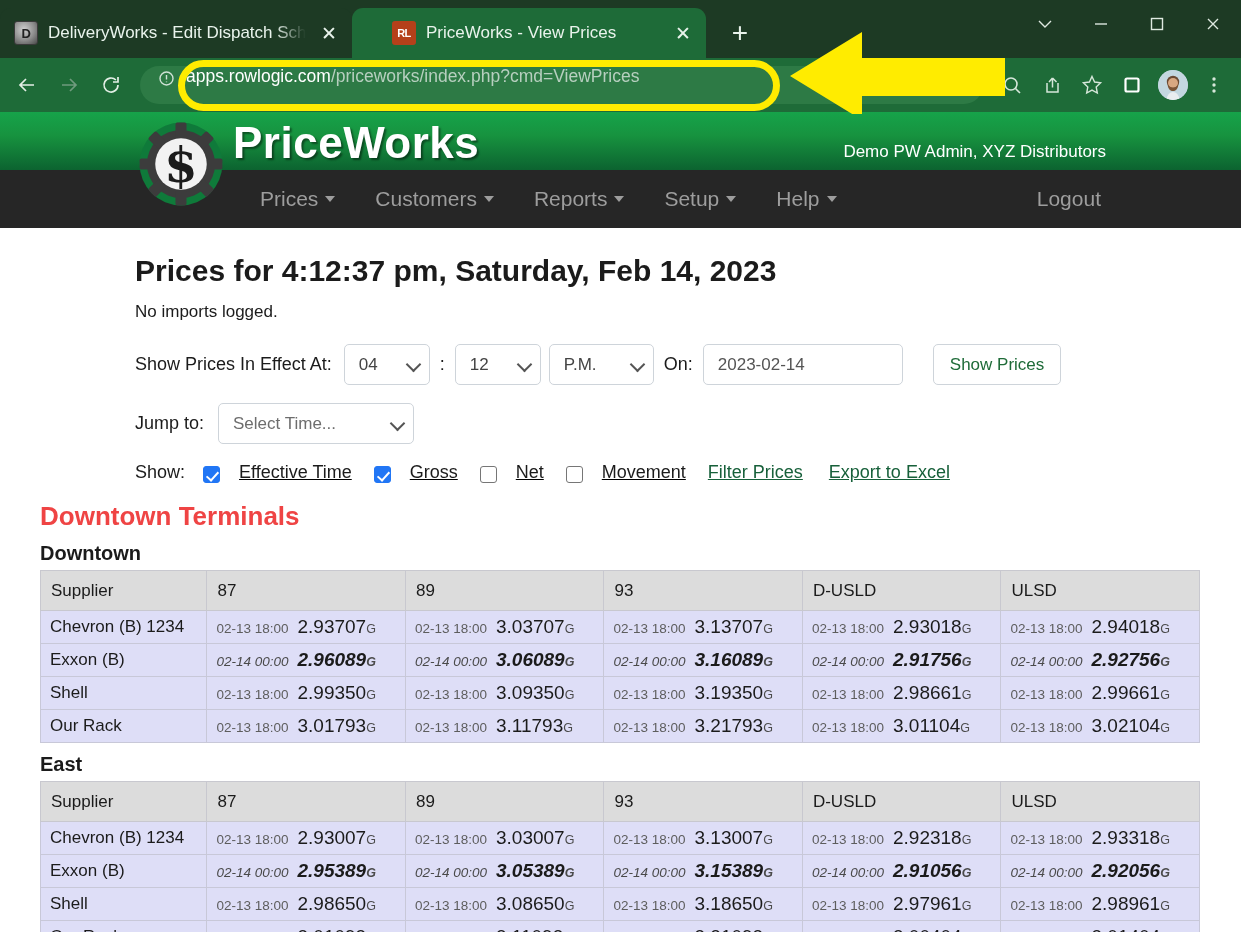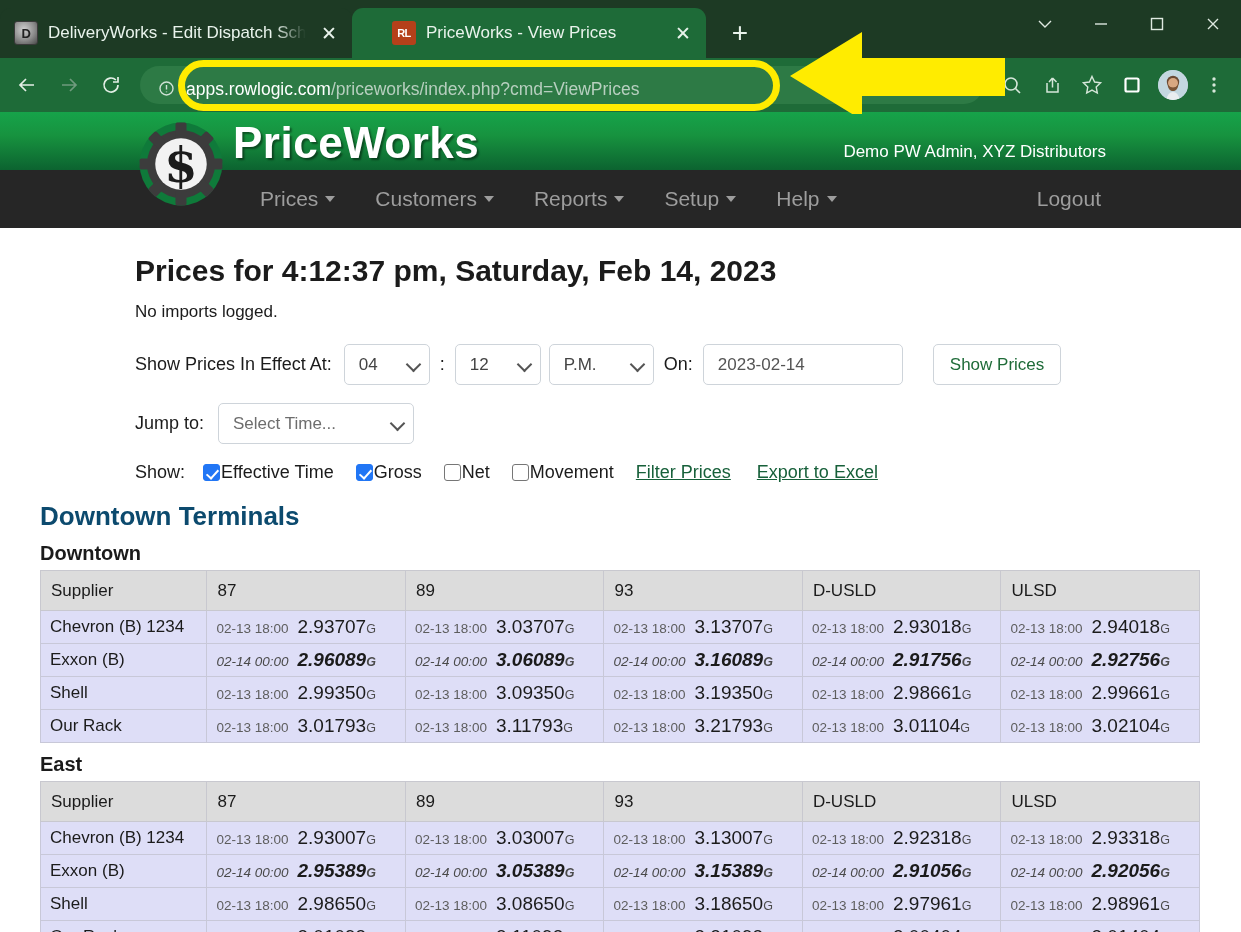--- a/index.html
+++ b/index.html
@@ -65,21 +65,21 @@
     height: 54px; background: #1e6b38; display: flex;
     align-items: center; padding: 0 8px; gap: 4px; position: relative;
   }
   .navicon {
     width: 38px; height: 38px; display: flex; align-items: center;
     justify-content: center; color: #d6e7da; flex: 0 0 38px;
   }
   .navicon.dim { color: #6f9b7e; }
   .omnibox {
     flex: 1; height: 38px; background: #2d7a45; border-radius: 19px;
-    display: flex; align-items: flex-end; padding: 0 10px 4px 14px;
+    display: flex; align-items: flex-start; padding: 0 10px 16px 14px;
     margin: 0 6px; gap: 8px; position: relative;
   }
   .url-text { font-size: 17.5px; white-space: nowrap; }
   .url-host { color: #ffffff; }
   .url-path { color: #b7cfbf; }
   .tb-right { display: flex; align-items: center; gap: 2px; }
   .avatar {
     width: 30px; height: 30px; border-radius: 50%; overflow: hidden;
     background: #b9cfd8; margin: 0 5px;
   }
@@ -156,39 +156,39 @@
     font-family: "Liberation Sans", sans-serif;
   }
   .btn-show {
     height: 41px; border: 1px solid #ced4da; border-radius: 5px;
     background: #fff; color: #1e6b38; font-size: 17px; padding: 0 16px;
     font-family: "Liberation Sans", sans-serif; cursor: pointer;
   }
 
   .cb-row { display: flex; align-items: center; margin: 0 0 10px 135px; gap: 0; }
   .cb-label-show { font-size: 18px; color: #1b1b1b; margin-right: 18px; }
-  .cb-group { display: flex; align-items: center; gap: 1px; margin-right: 22px; }
+  .cb-group { display: flex; align-items: flex-end; gap: 19px; margin-right: 22px; text-decoration: underline; }
   .cbox {
     width: 17px; height: 17px; border: 1px solid #767676; border-radius: 3px;
     background: #fff; display: inline-block; position: relative; flex: 0 0 17px;
   }
   .cbox.checked { background: #2176f5; border-color: #2176f5; }
   .cbox.checked::after {
     content: ""; position: absolute; left: 5px; top: 1.5px;
     width: 5px; height: 10px; border: solid #fff;
     border-width: 0 2px 2px 0; transform: rotate(42deg);
   }
   .cb-text { font-size: 18px; color: #1b1b1b; }
   .link-green {
     color: #17603a; font-size: 18px; text-decoration: underline;
     margin-right: 26px; cursor: pointer;
   }
 
   .region-title {
-    font-size: 26px; font-weight: bold; color: #0c4a6e;
+    font-size: 26px; font-weight: bold; color: #ef4444;
     margin: 18px 16px 6px 40px;
   }
   .zone-title {
     font-size: 20px; font-weight: bold; color: #1b1b1b;
     margin: 10px 0 5px 40px;
   }
   table.prices {
     border-collapse: collapse; margin-left: 40px; width: 1160px;
     font-size: 15px; table-layout: fixed;
   }

